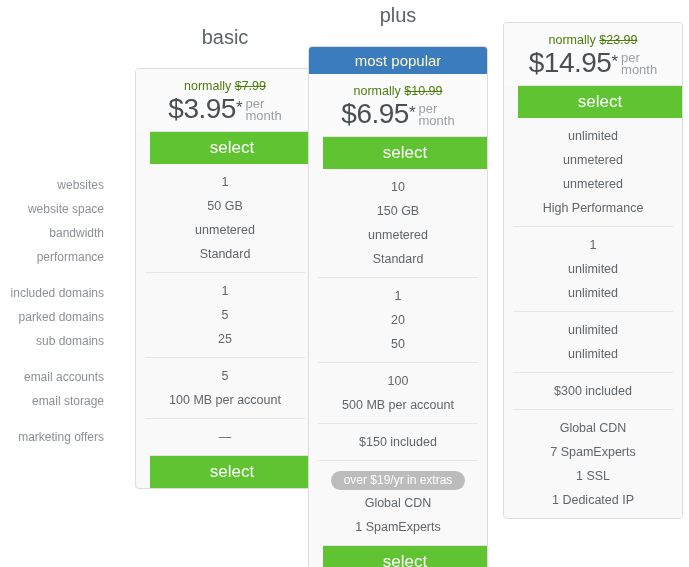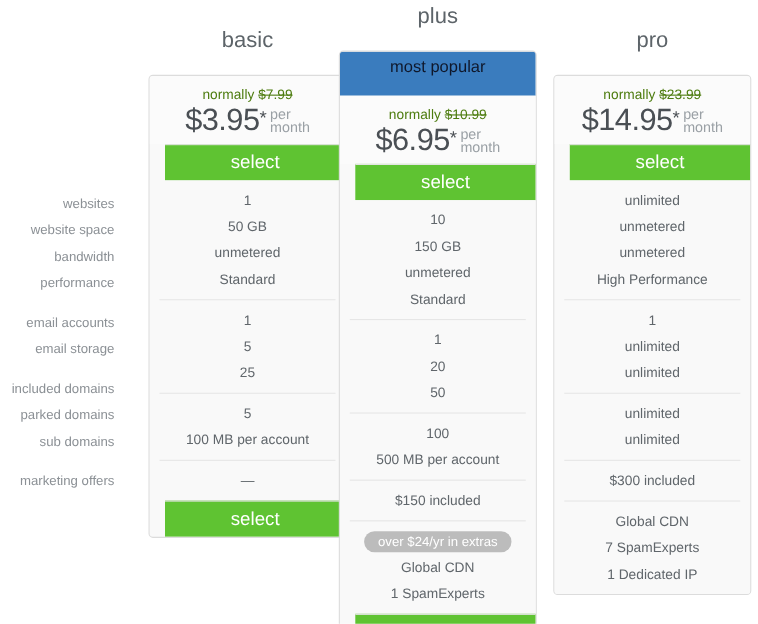--- a/index.html
+++ b/index.html
@@ -62,24 +62,24 @@
     position: relative;
     background: #f9f9f9;
     border: 1px solid #dcdcdc;
     border-radius: 4px;
     box-sizing: border-box;
     overflow: hidden;
   }
 
   .ribbon {
     background: #3a7cbe;
-    color: #0f172a;
+    color: #fef9c3;
     text-align: center;
     font-size: 15px;
-    height: 40px;
+    height: 27px;
     line-height: 27px;
   }
 
   .price-box {
     background: #fbfbfb;
     padding: 9px 0 8px 0;
     text-align: center;
   }
   .normally {
     font-size: 12.5px;
@@ -180,27 +180,27 @@
 <div class="pricing-table">
 
   <div class="labels-col" id="labels-col" style="top: 173px;">
       <div class="label-group">
         <div class="label-row">websites</div>
         <div class="label-row">website space</div>
         <div class="label-row">bandwidth</div>
         <div class="label-row">performance</div>
       </div>
       <div class="label-group">
-        <div class="label-row">email accounts</div>
-        <div class="label-row">email storage</div>
-      </div>
-      <div class="label-group">
         <div class="label-row">included domains</div>
         <div class="label-row">parked domains</div>
         <div class="label-row">sub domains</div>
+      </div>
+      <div class="label-group">
+        <div class="label-row">email accounts</div>
+        <div class="label-row">email storage</div>
       </div>
       <div class="label-group">
         <div class="label-row">marketing offers</div>
       </div>
     </div>
 
   <div class="plan plan-basic" id="plan-basic" style="top: 22px;">
       <div class="plan-title">basic</div>
       <div class="card">
         <div class="price-box">
@@ -253,30 +253,29 @@
             <div class="feat-row">50</div>
           </div>
           <div class="feat-group">
             <div class="feat-row">100</div>
             <div class="feat-row">500 MB per account</div>
           </div>
           <div class="feat-group">
             <div class="feat-row">$150 included</div>
           </div>
           <div class="feat-group">
-            <div class="badge-row"><span class="badge badge-gray">over $24/yr in extras</span></div>
+            <div class="badge-row"><span class="badge badge-gray">over $19/yr in extras</span></div>
             <div class="feat-row">Global CDN</div>
             <div class="feat-row">1 SpamExperts</div>
           </div>
         </div>
         <div class="select-btn select-btn-top">select</div>
       </div>
     </div>
   <div class="plan plan-pro" id="plan-pro" style="top: 22px;">
-      <div class="plan-title">pro</div>
       <div class="card">
         <div class="price-box">
           <div class="normally"><span>normally</span> <span class="was">$23.99</span></div>
           <div class="price-line"><span class="price-amount">$14.95</span><span class="price-star">*</span><span class="per-month"><span>per</span><br><span>month</span></span></div>
         </div>
         <div class="select-btn select-btn-top">select</div>
         <div class="features">
           <div class="feat-group">
             <div class="feat-row">unlimited</div>
             <div class="feat-row">unmetered</div>
@@ -291,19 +290,20 @@
           <div class="feat-group">
             <div class="feat-row">unlimited</div>
             <div class="feat-row">unlimited</div>
           </div>
           <div class="feat-group">
             <div class="feat-row">$300 included</div>
           </div>
           <div class="feat-group">
             <div class="feat-row">Global CDN</div>
             <div class="feat-row">7 SpamExperts</div>
+            <div class="feat-row">1 SSL</div>
             <div class="feat-row">1 Dedicated IP</div>
           </div>
         </div>
       </div>
     </div>
 
 </div>
 
 </body></html>

